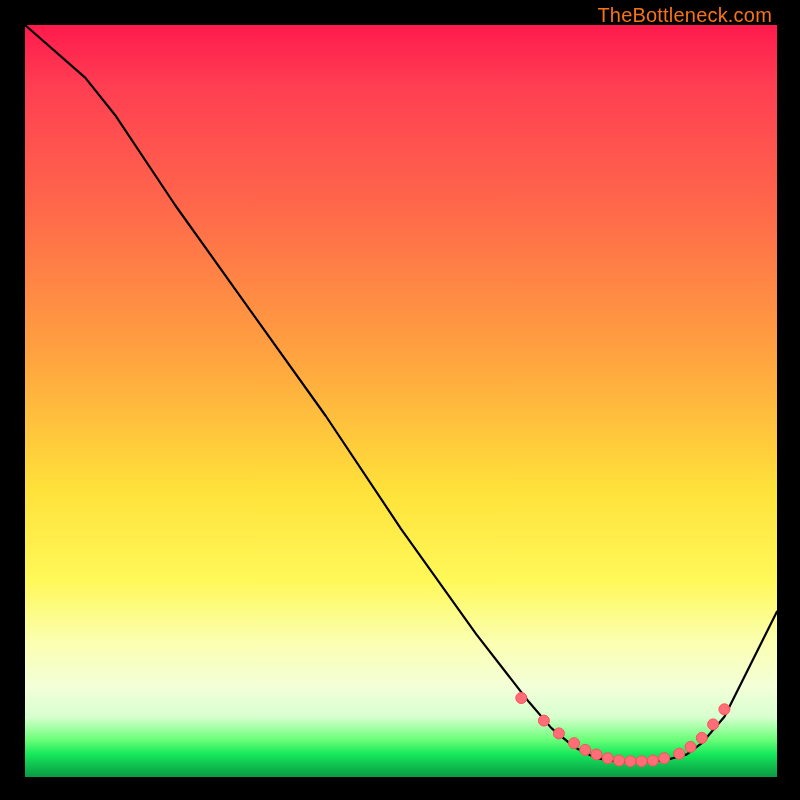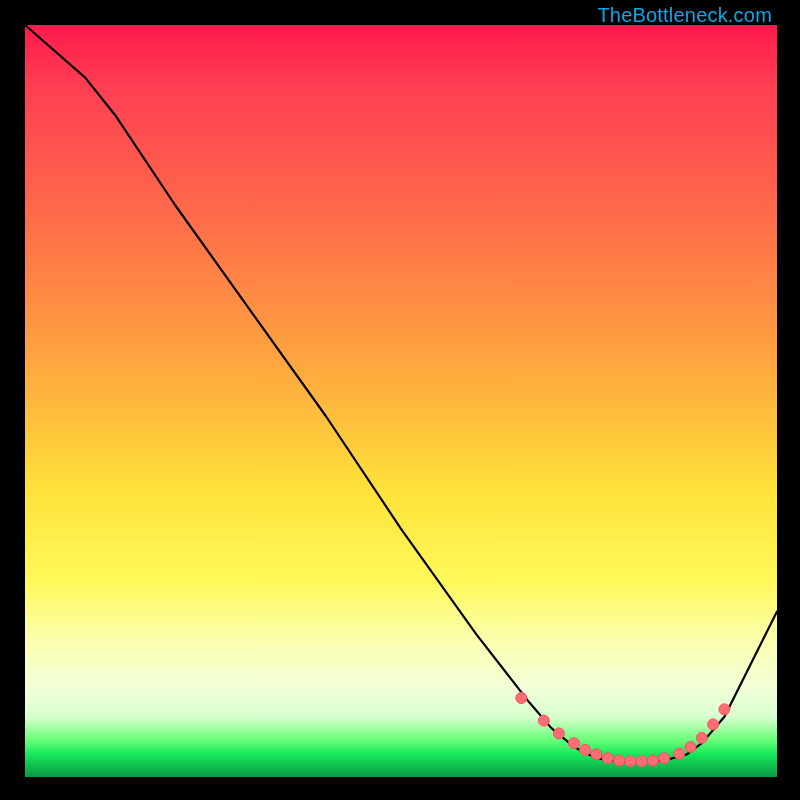--- a/index.html
+++ b/index.html
@@ -40,21 +40,21 @@
       #6cff7a 95%,
       #15e85a 97%,
       #0fbf4f 98.5%,
       #0a9a44 100%
     );
   }
   .watermark {
     position: absolute;
     top: 4px;
     right: 28px;
-    color: #0ea5e9;
+    color: #f97316;
     font-size: 20px;
     font-weight: 500;
     letter-spacing: 0.2px;
     user-select: none;
   }
   svg.curve {
     position: absolute;
     left: 25px;
     top: 25px;
     width: 752px;

